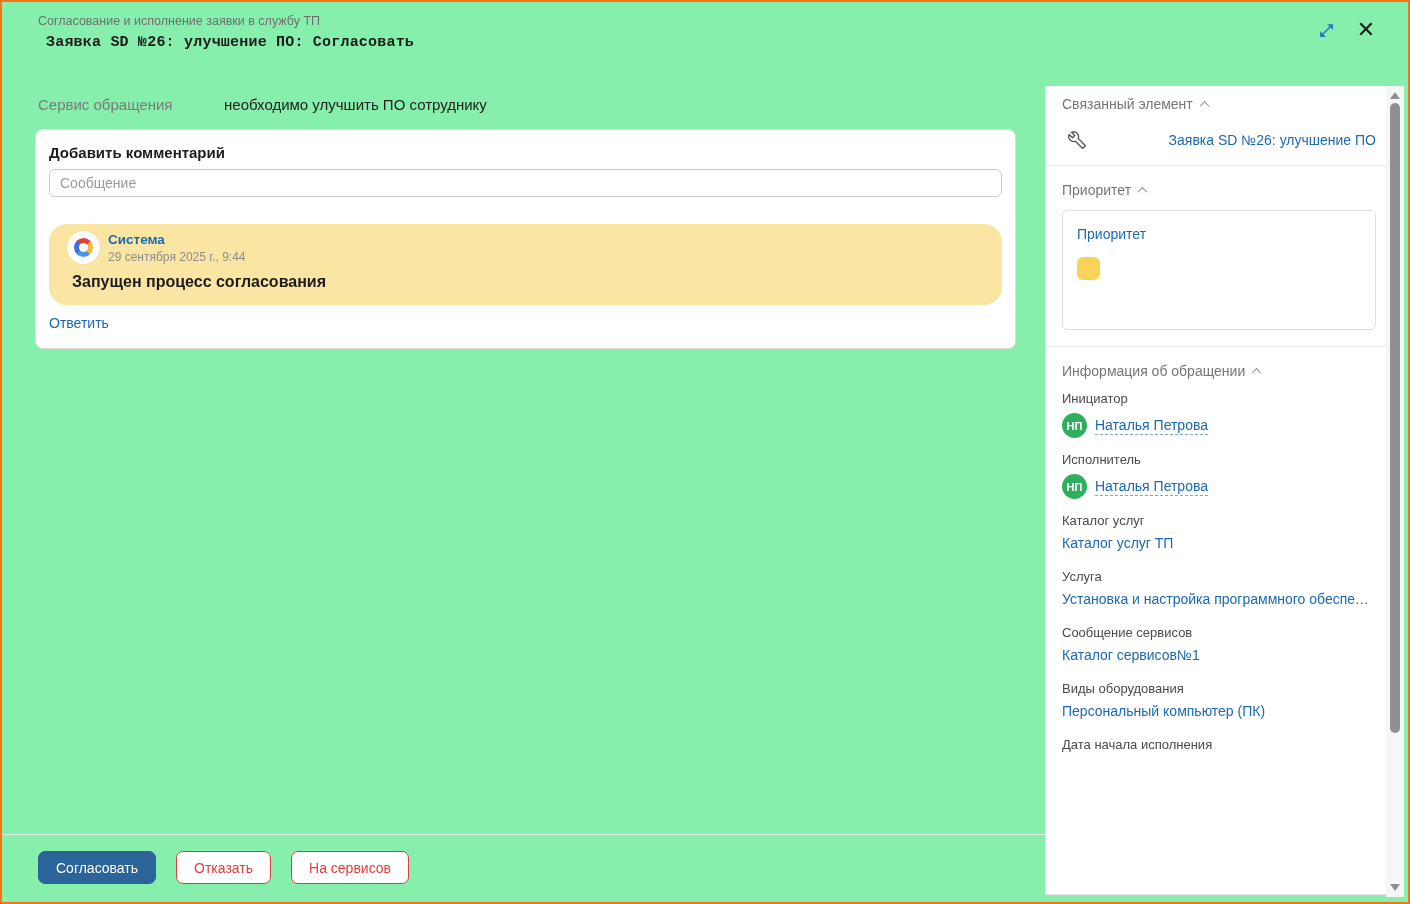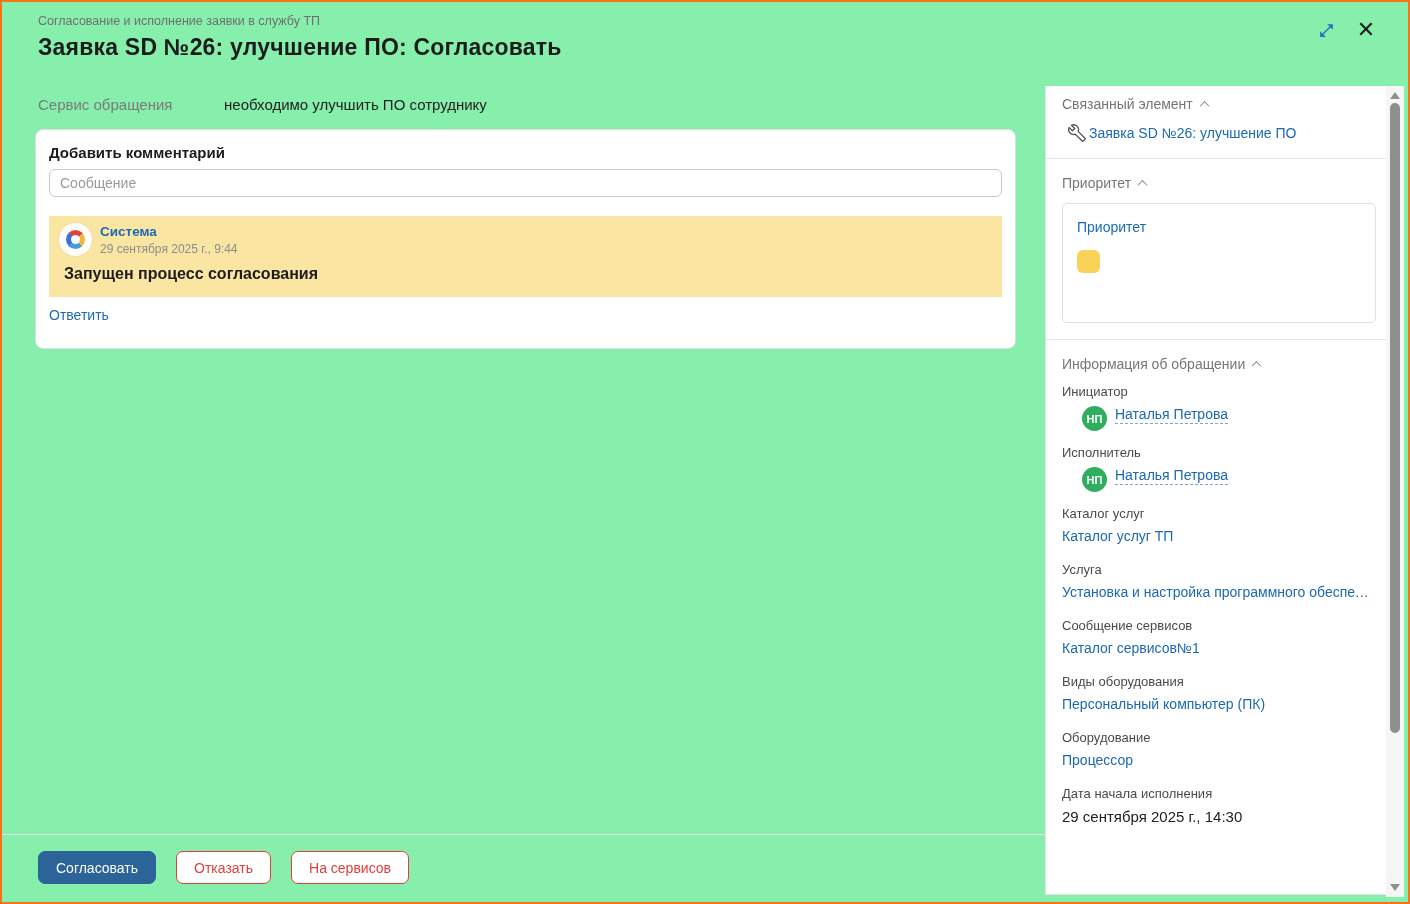--- a/index.html
+++ b/index.html
@@ -1,66 +1,66 @@
 <!DOCTYPE html>
 <html><head>
 <meta charset="utf-8">
 <style>
   * { margin:0; padding:0; box-sizing:border-box; }
   html,body { width:1410px; height:904px; background:#fff; font-family:"Liberation Sans", sans-serif; }
   .frame { position:relative; width:1410px; height:904px; border:2px solid #f97316; background:#86efac; overflow:hidden; }
 
   
   .breadcrumb { position:absolute; left:36px; top:12px; font-size:12.5px; color:#6f6f6f; }
-  .page-title { position:absolute; left:36px; top:32px; font-size:23px; font-weight:700; color:#1c1c1c; letter-spacing:.2px; }
+  .page-title { position:absolute; left:44px; top:32px; font-size:15px; font-weight:700; color:#1c1c1c; letter-spacing:.2px;font-family:Liberation Mono, monospace; }
   .header-icons { position:absolute; right:30px; top:16px; display:flex; align-items:center; gap:16px; }
   .icon-btn { width:24px; height:24px; display:flex; align-items:center; justify-content:center; cursor:pointer; background:none; border:none; }
   .close-glyph { font-size:22px; color:#1c1c1c; line-height:1; font-weight:400; }
 
   
   .main { position:absolute; left:0; top:84px; width:1043px; bottom:0; }
   .request-row { position:absolute; left:36px; top:10px; display:flex; }
   .request-label { width:186px; font-size:15px; color:#7a7a7a; }
   .request-value { font-size:15px; color:#222; }
 
   .comment-card { position:absolute; left:33px; top:43px; width:981px; height:220px; border:1px solid #ddd; border-radius:8px; background:#fff; padding:14px 13px; }
   .add-comment-label { font-size:15px; font-weight:700; color:#1c1c1c; margin-bottom:8px; }
   .comment-input { width:100%; height:28px; border:1px solid #c9c9c9; border-radius:6px; padding:0 10px; font-size:14px; color:#222; font-family:"Liberation Sans", sans-serif; outline:none; }
   .comment-input::placeholder { color:#9a9a9a; }
 
-  .sys-message { margin-top:19px; background:#fae5a3; border-radius:0; padding:7px 10px 14px 10px; }
+  .sys-message { margin-top:27px; background:#fae5a3; border-radius:18px; padding:7px 10px 14px 18px; }
   .sys-head { display:flex; gap:8px; align-items:flex-start; }
   .sys-avatar { width:33px; height:33px; border-radius:50%; background:#fdfdfd; display:flex; align-items:center; justify-content:center; flex:none; box-shadow:0 0 0 1px rgba(0,0,0,0.03); }
   .sys-ring { width:19px; height:19px; border-radius:50%; background:conic-gradient(from -40deg,#e0433c 0 25%,#f0b73c 25% 50%,#4796e8 50% 75%,#3f6fd8 75% 100%); position:relative; }
   .sys-ring::after { content:""; position:absolute; left:5px; top:5px; width:9px; height:9px; border-radius:50%; background:#fdfdfd; }
   .sys-author { font-size:13.5px; font-weight:700; color:#1b69b2; margin-top:1px; }
   .sys-time { font-size:12px; color:#8d8d8d; margin-top:3px; }
   .sys-text { font-size:16px; font-weight:700; color:#1c1c1c; margin-top:9px; margin-left:5px; }
   .reply-link { display:inline-block; margin-top:10px; font-size:14px; color:#1b69b2; cursor:pointer; }
 
   .footer-divider { position:absolute; left:0; top:748px; width:1043px; height:1px; background:#e5e5e5; }
   .footer { position:absolute; left:36px; top:765px; display:flex; gap:20px; }
   .btn { font-family:"Liberation Sans", sans-serif; font-size:14px; height:33px; border-radius:7px; padding:0 17px; cursor:pointer; }
   .btn-primary { background:#2a6499; border:1px solid #2a6499; color:#fff; }
   .btn-danger { background:#fff; border:1px solid #e03e3e; color:#e03e3e; }
 
   
   .sidebar { position:absolute; left:1043px; top:84px; width:341px; height:809px; border-left:1px solid #e3e3e3; border-bottom:1px solid #e3e3e3; padding:10px 10px 0 16px; background:#fff; }
   .section-head { display:flex; align-items:center; gap:8px; font-size:14px; color:#767676; cursor:pointer; }
   .chev-up { display:inline-block; width:7px; height:7px; border-right:1.6px solid #8a8a8a; border-bottom:1.6px solid #8a8a8a; transform:rotate(225deg) translate(-1px,-1px); }
-  .linked-row { display:flex; align-items:center; gap:3px; margin:12px 0 0 6px; }
+  .linked-row { display:flex; align-items:center; gap:18px; margin:19px 0 0 6px;justify-content:space-between; }
   .link { color:#1b69b2; font-size:14px; cursor:pointer; text-decoration:none; }
   .divider { height:1px; background:#e5e5e5; margin:16px 0 0 -16px; width:calc(100% + 26px); }
   .section { padding-top:16px; }
   .priority-card { margin-top:12px; border:1px solid #e0e0e0; border-radius:5px; padding:14px 14px; height:120px; }
   .priority-swatch { width:23px; height:23px; border-radius:6px; margin-top:14px; }
   .info-fields { margin-top:12px; }
   .field { margin-bottom:14px; }
   .field-label { font-size:13px; color:#4a4a4a; margin-bottom:7px; }
-  .user-row { display:flex; align-items:flex-start; gap:8px;margin-left:20px; }
+  .user-row { display:flex; align-items:center; gap:8px; }
   .user-avatar { width:25px; height:25px; border-radius:50%; background:#2fae5f; color:#fff; font-size:11px; font-weight:700; display:flex; align-items:center; justify-content:center; flex:none; }
   .user-link { color:#1b69b2; font-size:14px; border-bottom:1px dashed #7ba7d4; padding-bottom:1px; cursor:pointer; }
   .field-value-text { font-size:15px; color:#222; }
   .field .link { display:inline-block; white-space:nowrap; max-width:308px; overflow:hidden; text-overflow:ellipsis; }
 
   
   .scrollbar { position:absolute; left:1384px; top:84px; width:18px; height:811px; background:#f6f6f6; }
   .sb-arrow-up, .sb-arrow-down { position:absolute; left:4px; width:0; height:0; border-left:5px solid transparent; border-right:5px solid transparent; }
   .sb-arrow-up { top:6px; border-bottom:7px solid #8f8f8f; }
   .sb-arrow-down { bottom:6px; border-top:7px solid #8f8f8f; }
@@ -179,28 +179,23 @@
           <div class="field-label">Сообщение сервисов</div>
           <a class="link">Каталог сервисов№1</a>
         </div>
 
 
         <div class="field">
           <div class="field-label">Виды оборудования</div>
           <a class="link">Персональный компьютер (ПК)</a>
         </div>
 
-        <div class="field">
-          <div class="field-label">Оборудование</div>
-          <a class="link">Процессор</a>
-        </div>
 
         <div class="field">
           <div class="field-label">Дата начала исполнения</div>
-          <div class="field-value-text">29 сентября 2025 г., 14:30</div>
         </div>
 
       </div>
     </div>
   </div>
 
   <div class="scrollbar">
     <div class="sb-arrow-up"></div>
     <div class="sb-thumb"></div>
     <div class="sb-arrow-down"></div>

